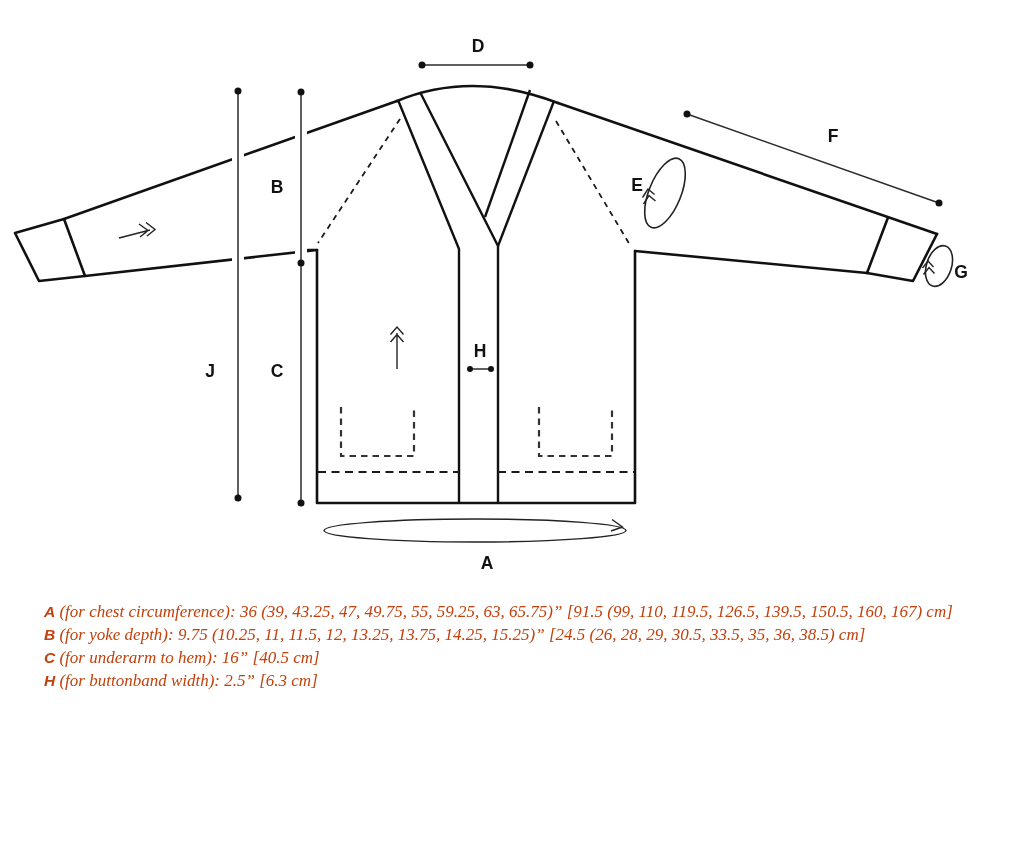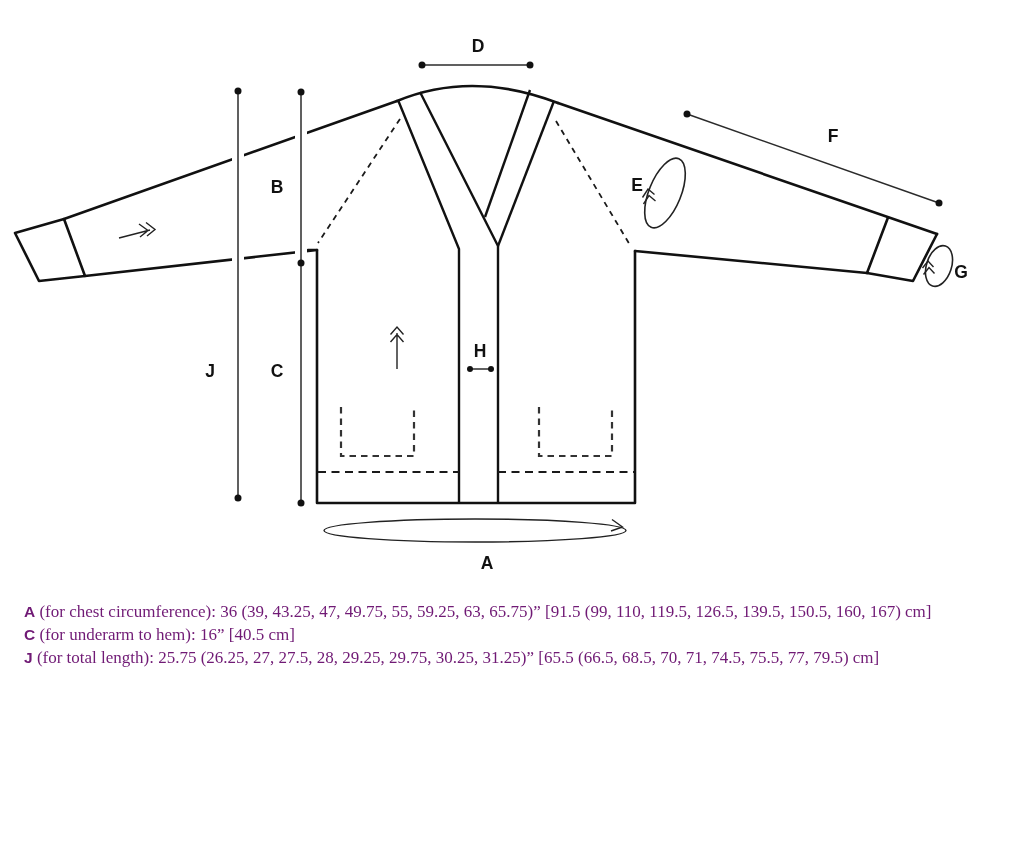--- a/index.html
+++ b/index.html
@@ -11,22 +11,22 @@
   .dash{stroke:#1a1a1a;stroke-width:1.8;fill:none;stroke-dasharray:5.5 5;}
   .pocket{stroke:#333;stroke-width:2.2;fill:none;stroke-dasharray:6.5 5;}
   .hemdash{stroke:#1a1a1a;stroke-width:2;fill:none;stroke-dasharray:8 5.5;}
   .casing{stroke:#fff;stroke-width:12;fill:none;}
   .measure{stroke:#2b2b2b;stroke-width:1.5;fill:none;}
   .dot{fill:#111;stroke:none;}
   .loop{stroke:#222;stroke-width:1.6;fill:#fff;}
   .arrow{stroke:#222;stroke-width:1.4;fill:none;stroke-linejoin:miter;}
   .lbl{font-family:"Liberation Sans",sans-serif;font-weight:700;font-size:17.5px;fill:#111;
        text-anchor:middle;}
-  #specs{position:absolute;left:24px;top:600px;width:947px;
-         font-family:"Liberation Serif",serif;font-size:17px;line-height:23px;color:#701a75;}
+  #specs{position:absolute;left:44px;top:600px;width:947px;
+         font-family:"Liberation Serif",serif;font-size:17px;line-height:23px;color:#c2410c;font-style:italic;}
   .m-line{margin:0;}
   .m-letter{font-family:"Liberation Sans",sans-serif;font-weight:700;font-size:15.5px;}
 </style>
 </head>
 <body>
 
 <div id="page">
 
   <svg id="schematic" width="1024" height="592" viewBox="0 0 1024 592" xmlns="http://www.w3.org/2000/svg">
 
@@ -96,17 +96,18 @@
       <text class="lbl" x="480" y="357">H</text>
       <text class="lbl" x="637" y="191">E</text>
       <text class="lbl" x="833" y="142">F</text>
       <text class="lbl" x="961" y="278">G</text>
       <text class="lbl" x="487" y="569">A</text>
     </g>
   </svg>
 
   <div id="specs">
     <p class="m-line"><span class="m-letter">A</span> <span>(for chest circumference): 36 (39, 43.25, 47, 49.75, 55, 59.25, 63, 65.75)” [91.5 (99, 110, 119.5, 126.5, 139.5, 150.5, 160, 167) cm]</span></p>
+    <p class="m-line"><span class="m-letter">B</span> <span>(for yoke depth): 9.75 (10.25, 11, 11.5, 12, 13.25, 13.75, 14.25, 15.25)” [24.5 (26, 28, 29, 30.5, 33.5, 35, 36, 38.5) cm]</span></p>
     <p class="m-line"><span class="m-letter">C</span> <span>(for underarm to hem): 16” [40.5 cm]</span></p>
-    <p class="m-line"><span class="m-letter">J</span> <span>(for total length): 25.75 (26.25, 27, 27.5, 28, 29.25, 29.75, 30.25, 31.25)” [65.5 (66.5, 68.5, 70, 71, 74.5, 75.5, 77, 79.5) cm]</span></p>
+    <p class="m-line"><span class="m-letter">H</span> <span>(for buttonband width): 2.5” [6.3 cm]</span></p>
   </div>
 
 </div>
 
 </body></html>

